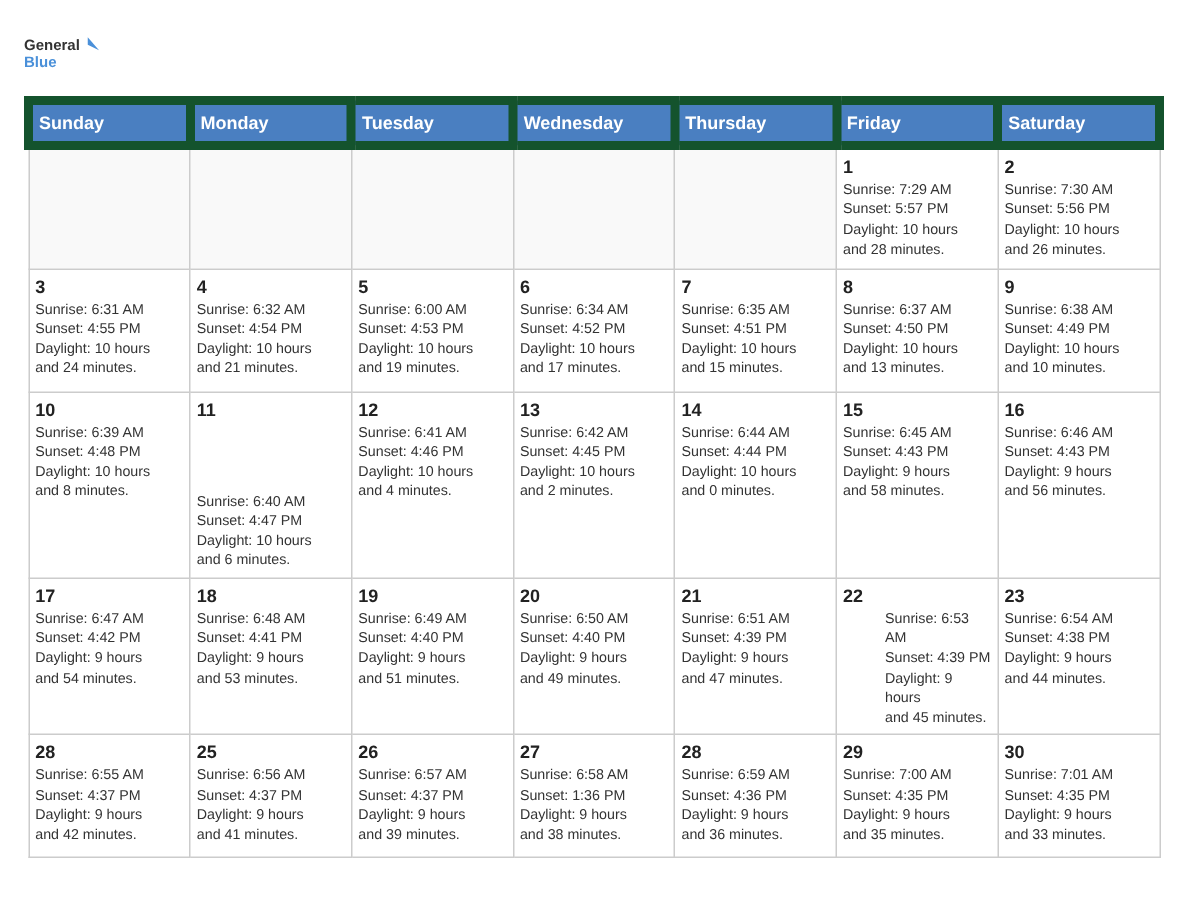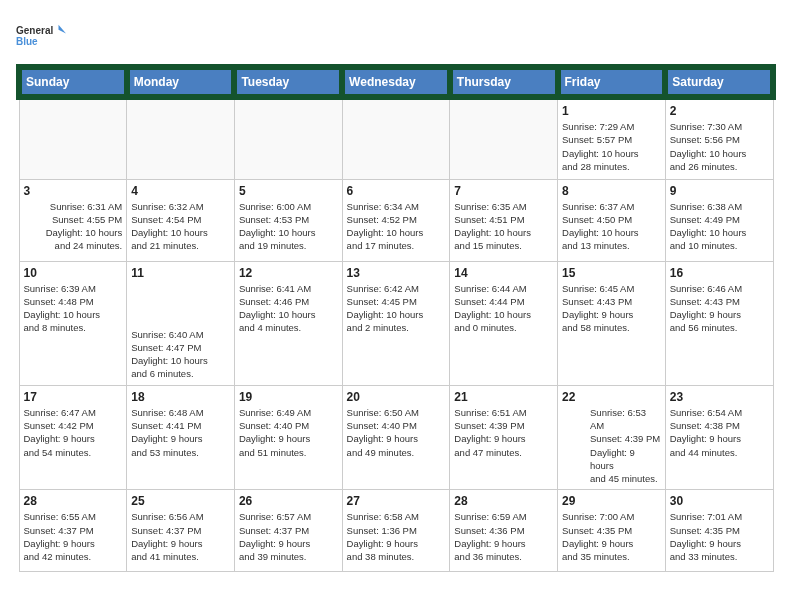--- a/index.html
+++ b/index.html
@@ -119,21 +119,21 @@
           <span class="day-number">2</span>
           <div class="day-info" style="white-space: pre-line;">Sunrise: 7:30 AM
 Sunset: 5:56 PM
 Daylight: 10 hours
 and 26 minutes.</div>
         </td>
       </tr>
       <tr>
         <td>
           <span class="day-number">3</span>
-          <div class="day-info" style="white-space: pre-line; text-align: right;">Sunrise: 6:31 AM
+          <div class="day-info" style="white-space: pre-line;">Sunrise: 6:31 AM
 Sunset: 4:55 PM
 Daylight: 10 hours
 and 24 minutes.</div>
         </td>
         <td>
           <span class="day-number">4</span>
           <div class="day-info" style="white-space: pre-line;">Sunrise: 6:32 AM
 Sunset: 4:54 PM
 Daylight: 10 hours
 and 21 minutes.</div>

